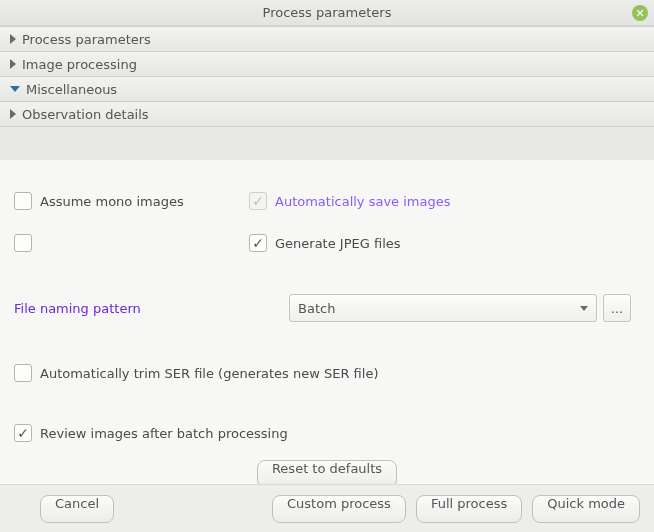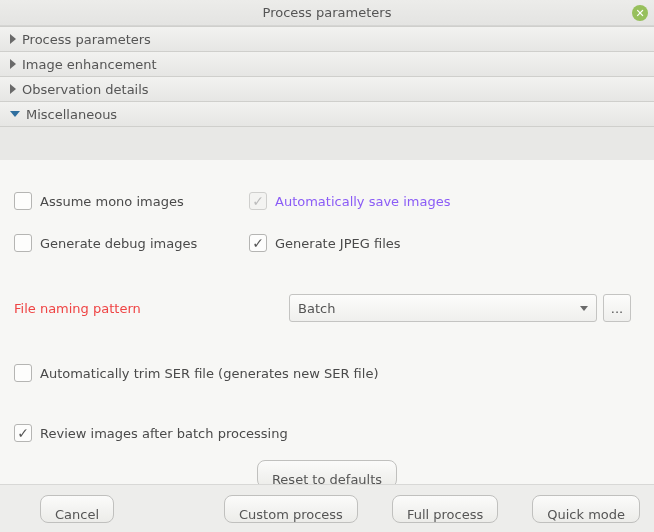--- a/index.html
+++ b/index.html
@@ -93,21 +93,21 @@
     font-size: 14px;
     color: #555;
     line-height: 1;
   }
   .cb.disabled { color: #bbb; border-color: #cfcfcd; background:#f3f3f1; }
   .disabled-text { color: #8b5cf6; }
   .col-left { width: 235px; display:flex; align-items:center; }
   .col-mid  { width: 205px; display:flex; align-items:center; }
   .col-right{ display:flex; align-items:center; }
   .section-gap { height: 18px; }
-  .label-col { width: 275px; color:#ef4444; }
+  .label-col { width: 275px; color:#6d28d9; }
   .select {
     flex: 1;
     max-width: 308px;
     height: 28px;
     border: 1px solid #c4c4c2;
     border-radius: 3px;
     background: linear-gradient(#fcfcfb,#efefed);
     display: flex;
     align-items: center;
     padding: 0 8px;
@@ -128,63 +128,62 @@
     display:flex;align-items:center;justify-content:center;
     margin-left:6px;
     color:#555;
   }
   .btn {
     height: 28px;
     padding: 0 14px;
     border: 1px solid #c0c0be;
     border-radius: 8px;
     background: linear-gradient(#fbfbfa,#ecece9);
-    display:inline-flex;align-items:flex-end;justify-content:center;
+    display:inline-flex;align-items:flex-start;justify-content:center;
     color:#555;
     cursor:pointer;
   }
   .reset-row { display:flex; justify-content:center; margin-top:18px; margin-bottom:6px;}
   .footer {
     position: absolute;
     left: 0; right: 0; bottom: 0;
     height: 48px;
     background: #ededeb;
     border-top: 1px solid #d8d8d6;
     display: flex;
     align-items: center;
     padding: 0 14px 0 30px;
-    gap: 24px;
   }
   .footer .spacer { flex:1; }
   .footer .btn { margin-left: 10px; }
 </style>
 </head>
 <body>
 
 <div class="titlebar">
   <span>Process parameters</span>
   <span class="close-btn">✕</span>
 </div>
 
 <div class="accordion">
   <div class="acc-header">
     <span class="tri-right"></span>
     <span>Process parameters</span>
   </div>
   <div class="acc-header">
     <span class="tri-right"></span>
-    <span>Image enhancement</span>
+    <span>Image processing</span>
+  </div>
+  <div class="acc-header">
+    <span class="tri-down"></span>
+    <span>Miscellaneous</span>
   </div>
   <div class="acc-header">
     <span class="tri-right"></span>
     <span>Observation details</span>
-  </div>
-  <div class="acc-header">
-    <span class="tri-down"></span>
-    <span>Miscellaneous</span>
   </div>
 
   <div class="content">
 
     <div class="section-gap"></div>
 
     <div class="row">
       <div class="col-left">
         <span class="cb"></span>
         <span>Assume mono images</span>
@@ -196,21 +195,20 @@
         <span class="disabled-text">Automatically save images</span>
       </div>
     </div>
 
     <div class="section-gap"></div>
 
 
     <div class="row">
       <div class="col-left">
         <span class="cb"></span>
-        <span>Generate debug images</span>
       </div>
       <div class="col-mid">
         <span class="cb">
             <span>✓</span>
           </span>
         <span>Generate JPEG files</span>
       </div>
     </div>
 
     <div class="section-gap"></div>

